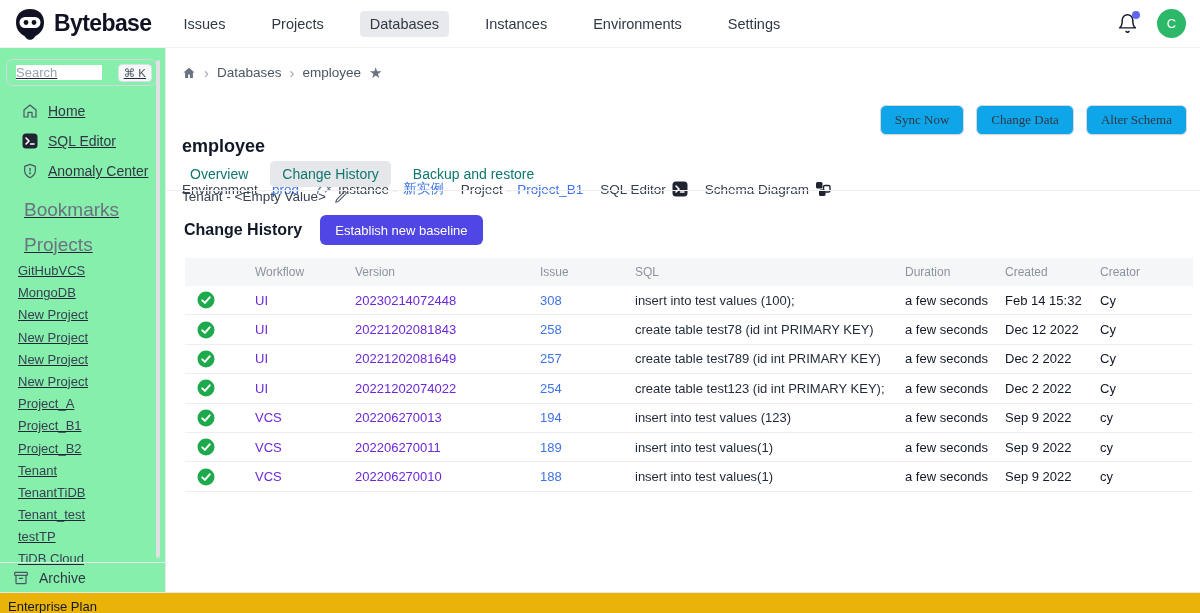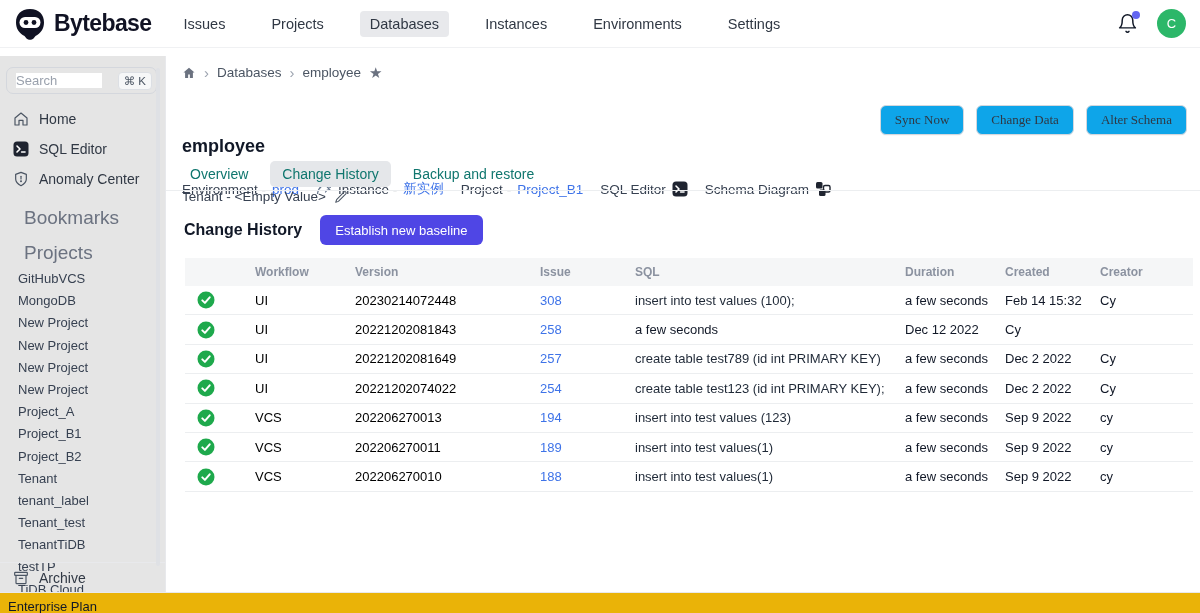--- a/index.html
+++ b/index.html
@@ -14,30 +14,30 @@
   .topnav { display:flex; align-items:center; margin-left:22px; gap:26px; }
   .topnav-item { font-size:14.5px; color:#303844; padding:5px 10px; border-radius:4px; cursor:pointer; }
   .topnav-item.active { background:#e8e9ec; }
   .nav-right { margin-left:auto; display:flex; align-items:center; gap:18px; }
   .bell-wrap { position:relative; width:22px; height:22px; cursor:pointer; }
   .bell-dot { position:absolute; top:-2px; right:-1px; width:8px; height:8px; border-radius:50%; background:#6366f1; }
   .avatar { width:29px; height:29px; border-radius:50%; background:#2cb769; color:#fff; font-size:13px;
     display:flex; align-items:center; justify-content:center; cursor:pointer; }
 
   
-  .sidebar { position:absolute; top:56px; left:0; width:166px; bottom:21px;
-    border-right:1px solid #e8e9ec; background:#e5e5e5; padding-top:11px; }
+  .sidebar { position:absolute; top:48px; left:0; width:166px; bottom:21px;
+    border-right:1px solid #e8e9ec; background:#86efac; padding-top:11px;text-decoration:underline; }
   .search-box { margin:0 8px 10px 6px; height:27px; border:1px solid #d4d7dd; border-radius:7px;
     display:flex; align-items:center; padding:0 4px 0 9px; cursor:text; }
   .search-box input { border:none; outline:none; width:86px; font-size:13px; color:#374151;
     font-family:"Liberation Sans", sans-serif; }
   .search-box input::placeholder { color:#9aa1ad; }
   .kbd { margin-left:auto; font-size:11.5px; color:#4b5563; border:1px solid #dcdfe4; background:#f6f7f8;
     border-radius:4px; padding:1px 5px; white-space:nowrap; }
-  .side-item { display:flex; align-items:center; gap:10px; height:30px; padding-left:13px;
+  .side-item { display:flex; align-items:center; gap:10px; height:30px; padding-left:22px;
     font-size:14px; color:#303844; cursor:pointer; }
   .side-section { font-size:19px; color:#6b7280; padding-left:24px; margin-top:13px; margin-bottom:4px; }
   .proj-item { font-size:13px; color:#374151; padding-left:18px; line-height:22.2px; height:22.2px;
     cursor:pointer; white-space:nowrap; overflow:hidden; }
   .side-bottom { position:absolute; bottom:0; left:0; right:0; height:30px; border-top:1px solid #e8e9ec;
     display:flex; align-items:center; gap:10px; padding-left:13px; font-size:14px; color:#303844; cursor:pointer;text-align:center; }
   .side-scrollbar { position:absolute; top:12px; right:5px; width:4px; height:498px;
     background:#dfe1e5; border-radius:2px; cursor:grab; }
 
   
@@ -70,24 +70,24 @@
   .section-head { position:absolute; top:167px; left:18px; display:flex; align-items:center; gap:18px; }
   .section-title { font-size:16px; font-weight:700; color:#111827; }
   .btn-primary { height:30px; background:#4f46e5; color:#fff; border:none; border-radius:6px;
     padding:0 15px; font-size:13px; cursor:pointer; font-family:"Liberation Sans", sans-serif; }
 
   
   .table { position:absolute; top:210px; left:19px; width:1008px; }
   .trow { display:grid; grid-template-columns:70px 100px 185px 95px 270px 100px 95px 1fr;
     align-items:center; }
   .thead { background:#f5f6f7; height:28px; font-size:12px; color:#8b92a0; }
-  .thead > div { padding-right:6px;font-weight:bold; }
+  .thead > div { padding-right:6px; }
   .tbody-row { height:29.4px; border-bottom:1px solid #eceef0; background:#fff; font-size:13px; cursor:pointer; }
   .cell-status { padding-left:12px; display:flex; align-items:center; }
-  .cell-wf, .cell-ver { color:#000000; }
+  .cell-wf, .cell-ver { color:#6d28d9; }
   .cell-issue a { color:#3e73e8; text-decoration:none; cursor:pointer; }
   .cell-sql { color:#1f2937; white-space:nowrap; overflow:hidden; }
   .cell-dur, .cell-created, .cell-creator { color:#111827; font-weight:500; }
 
   .icon16 { width:16px; height:16px; flex:0 0 auto; }
   .icon14 { width:14px; height:14px; flex:0 0 auto; }
 </style>
 </head>
 <body>
 
@@ -176,25 +176,24 @@
       <div class="proj-item">New Project</div>
 
       <div class="proj-item">Project_A</div>
 
       <div class="proj-item">Project_B1</div>
 
       <div class="proj-item">Project_B2</div>
 
       <div class="proj-item">Tenant</div>
 
-      <div class="proj-item">tenant_label</div>
+
+      <div class="proj-item">TenantTiDB</div>
 
       <div class="proj-item">Tenant_test</div>
-
-      <div class="proj-item">TenantTiDB</div>
 
       <div class="proj-item">testTP</div>
 
       <div class="proj-item">TiDB Cloud</div>
     </div>
 
   <div class="side-bottom">
     <svg class="icon16" viewBox="0 0 24 24" fill="none" stroke="#4b5563" stroke-width="1.8" stroke-linejoin="round">
       <rect x="2.5" y="3.5" width="19" height="4.5" rx="1"></rect>
       <path d="M4.5 8v11a1.5 1.5 0 0 0 1.5 1.5h12a1.5 1.5 0 0 0 1.5-1.5V8"></path>
@@ -334,20 +333,21 @@
         <div class="trow tbody-row">
           <div class="cell-status">
             <svg width="18" height="18" viewBox="0 0 18 18">
               <circle cx="9" cy="9" r="8.5" fill="#1ea94c"></circle>
               <polyline points="5.3,9.4 7.9,11.9 12.7,6.3" fill="none" stroke="#fff" stroke-width="2" stroke-linecap="round" stroke-linejoin="round"></polyline>
             </svg>
           </div>
           <div class="cell-wf">UI</div>
           <div class="cell-ver">20221202081843</div>
           <div class="cell-issue"><a>258</a></div>
+          <div class="cell-sql">create table test78 (id int PRIMARY KEY)</div>
           <div class="cell-dur">a few seconds</div>
           <div class="cell-created">Dec 12 2022</div>
           <div class="cell-creator">Cy</div>
         </div>
 
         <div class="trow tbody-row">
           <div class="cell-status">
             <svg width="18" height="18" viewBox="0 0 18 18">
               <circle cx="9" cy="9" r="8.5" fill="#1ea94c"></circle>
               <polyline points="5.3,9.4 7.9,11.9 12.7,6.3" fill="none" stroke="#fff" stroke-width="2" stroke-linecap="round" stroke-linejoin="round"></polyline>

